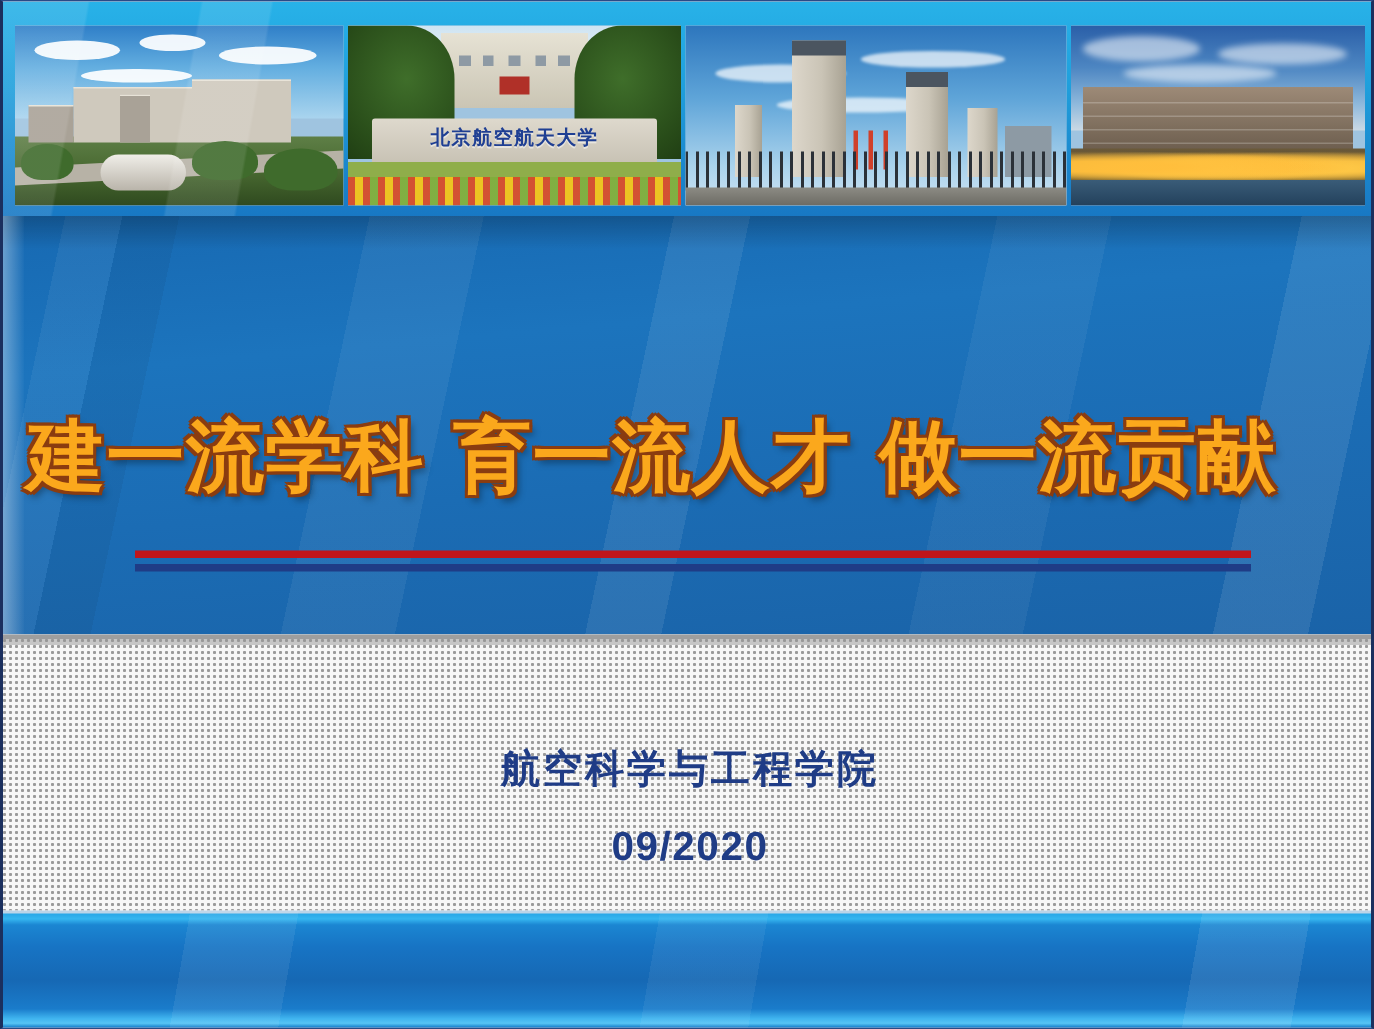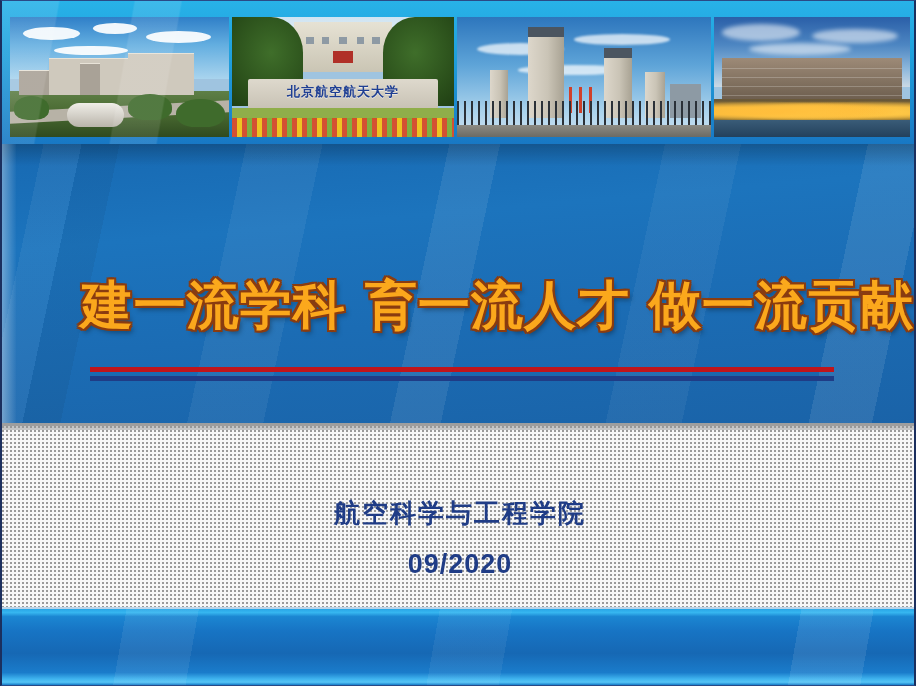--- a/index.html
+++ b/index.html
@@ -242,21 +242,21 @@
   .hero-leftlight {
     position: absolute; left: 0; top: 0; width: 14px; height: 100%;
     background: linear-gradient(90deg, rgba(255,255,255,0.35) 0%, rgba(255,255,255,0.02) 100%);
     pointer-events: none;
   }
 
   .hero-title {
     position: absolute;
     left: 16px; right: 0;
     top: 272px;
-    text-align: right;
+    text-align: left;
     font-family: "DejaVu Sans", "Liberation Sans", sans-serif;
     font-weight: 700;
     font-size: 52px;
     line-height: 64px;
     letter-spacing: 1px;
     color: #FBA81C;
     white-space: nowrap;
     text-shadow:
       -2px -2px 0 #8a3c10,  2px -2px 0 #8a3c10,
       -2px  2px 0 #8a3c10,  2px  2px 0 #8a3c10,

